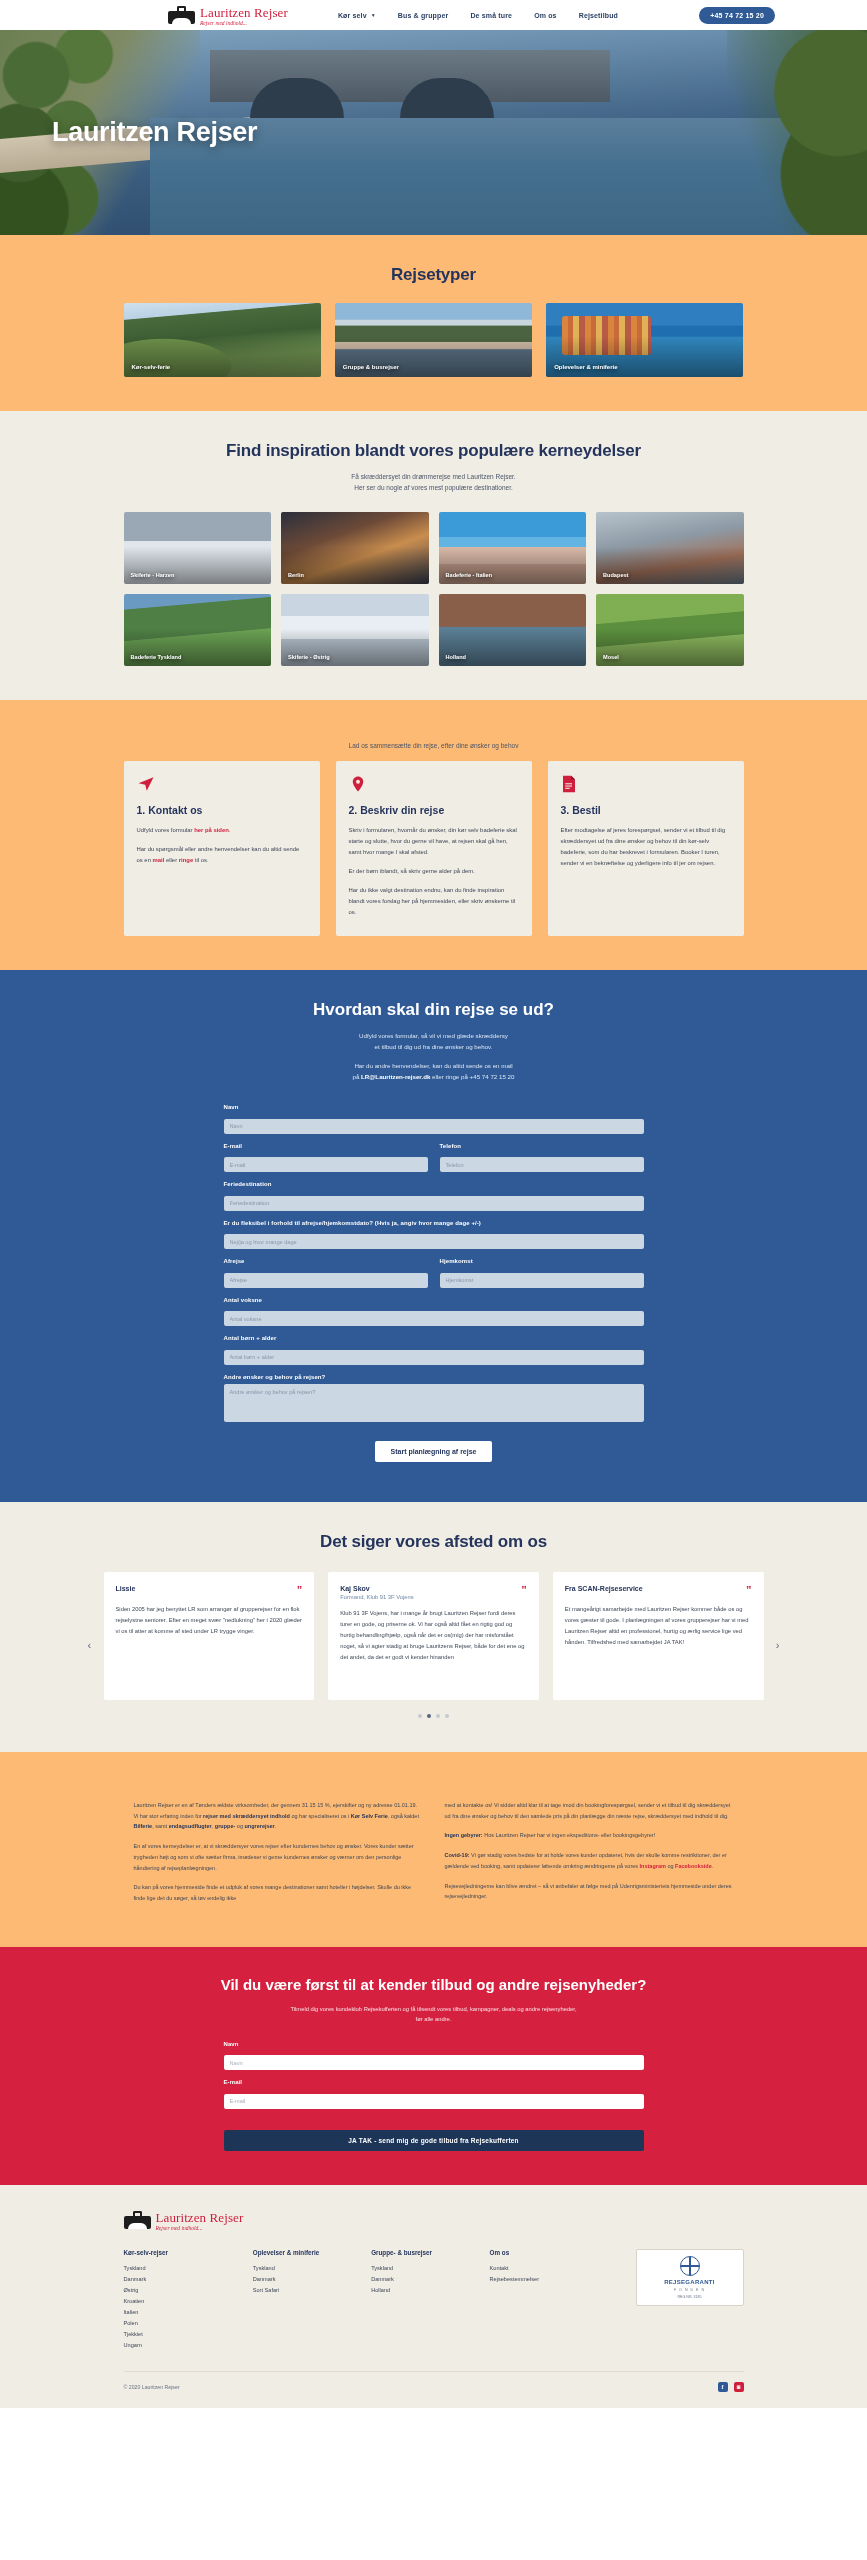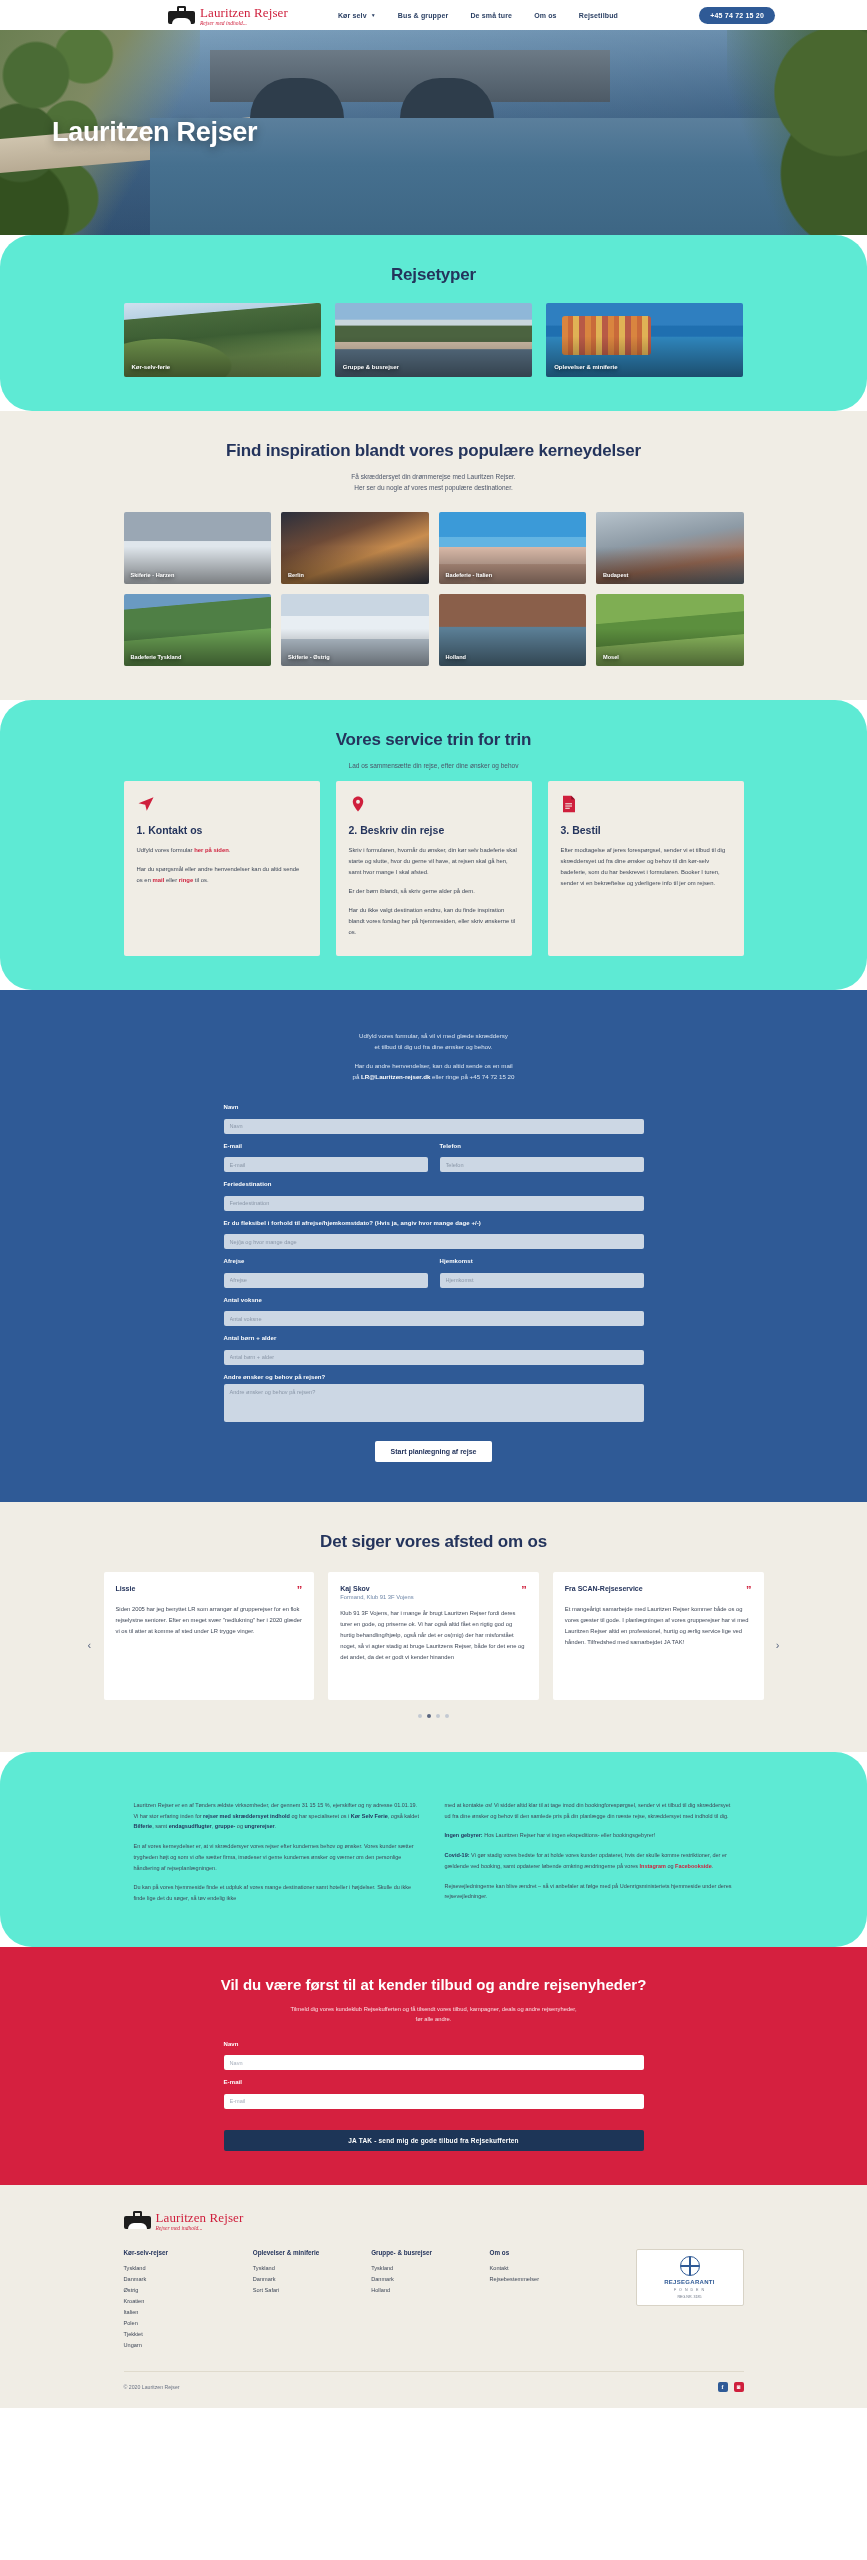--- a/index.html
+++ b/index.html
@@ -111,21 +111,21 @@
     text-shadow: 0 2px 10px rgba(0,0,0,.45); line-height: 1.1;
   }
   .hero p {
     font-size: 11.5px; color: #fff; font-weight: bold; margin-top: 5px;
     text-shadow: 0 1px 8px rgba(0,0,0,.45);
   }
 
   
   .sec { padding: 30px 0 34px; }
   .sec.cream { background: #f0ede5; }
-  .sec.white { background: #5eead4; border-radius: 32px; }
+  .sec.white { background: #fdba74; }
   .sec h2 {
     text-align: center; font-size: 17px; font-weight: bold; color: #24345c;
     letter-spacing: -.2px;
   }
   .sec .sub {
     text-align: center; font-size: 6.5px; color: #4b5568; margin-top: 10px;
     line-height: 1.75;
   }
   .inner { width: 620px; margin: 0 auto; }
 
@@ -421,21 +421,20 @@
             <span class="lbl">Holland</span>
           </div>
         <div class="dcard im-mosel">
             <span class="lbl">Mosel</span>
           </div>
       </div>
     </div>
   </section>
 
   <section class="sec white">
-    <h2>Vores service trin for trin</h2>
     <div class="sub">Lad os sammensætte din rejse, efter dine ønsker og behov</div>
     <div class="inner">
       <div class="steps">
 
         <div class="step">
           <div class="ico">
             <svg width="18" height="18" viewBox="0 0 24 24">
                 <path d="M2 11 L22 3 L13 21 L11 13 Z" fill="#cf1f3c"></path>
               </svg>
           </div>
@@ -473,20 +472,21 @@
           </div>
           <h3>3. Bestil</h3>
           <p>Efter modtagelse af jeres forespørgsel, sender vi et tilbud til dig skræddersyet ud fra dine ønsker og behov til din kør-selv badeferie, som du har beskrevet i formularen. Booker I turen, sender vi en bekræftelse og yderligere info til jer om rejsen.</p>
         </div>
 
       </div>
     </div>
   </section>
 
   <section class="formsec">
+    <h2>Hvordan skal din rejse se ud?</h2>
     <div class="sub">
       <div>Udfyld vores formular, så vil vi med glæde skræddersy</div>
       <div>et tilbud til dig ud fra dine ønsker og behov.</div>
       <div style="height:7px"></div>
       <div>Har du andre henvendelser, kan du altid sende os en mail</div>
       <div>
         <span>på </span><span class="strong">LR@Lauritzen-rejser.dk</span><span> eller ringe på +45 74 72 15 20</span>
       </div>
     </div>
 

